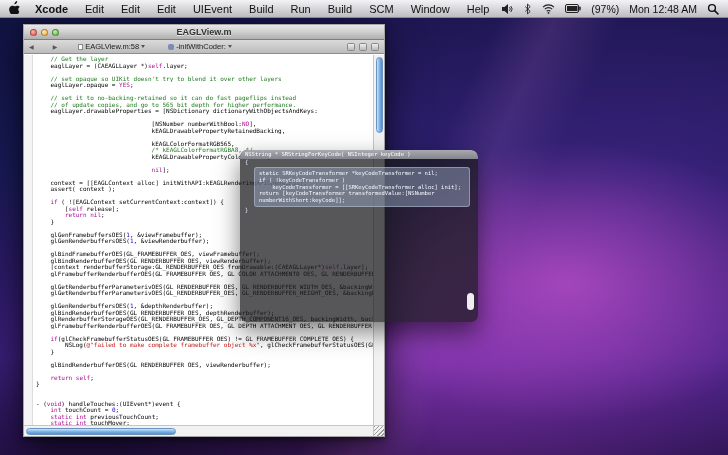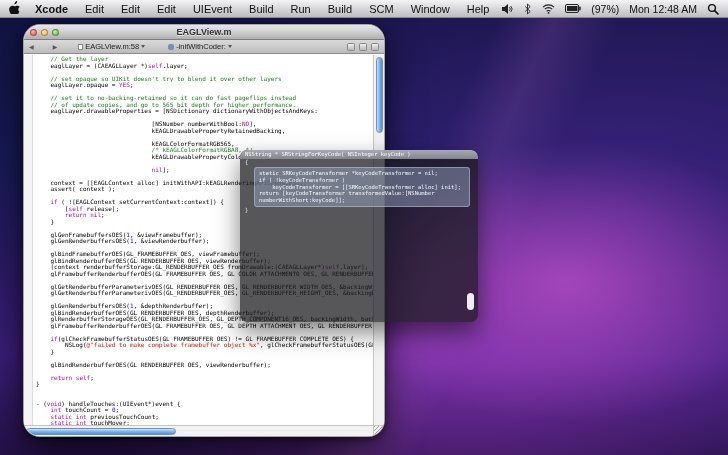--- a/index.html
+++ b/index.html
@@ -18,21 +18,21 @@
     padding:0 9px;background:linear-gradient(180deg,rgba(252,252,252,.96),rgba(203,203,203,.92));
     border-bottom:1px solid rgba(55,55,55,.55);font-size:11px;color:#111;z-index:50;}
   .apple{display:flex;align-items:center;margin-right:15px;}
   .menu-items{display:flex;gap:17px;align-items:center;}
   .menu-item{white-space:nowrap;}
   .app-name{font-weight:bold;}
   .menu-status{margin-left:auto;display:flex;align-items:center;gap:10px;font-size:10.5px;color:#111;}
   .st{display:flex;align-items:center;}
 
   
-  .window{position:absolute;left:23px;top:24px;width:362px;height:413px;border-radius:17px;background:#fff;
+  .window{position:absolute;left:23px;top:24px;width:362px;height:413px;border-radius:0;background:#fff;
     box-shadow:0 16px 36px rgba(0,0,0,.65),0 2px 6px rgba(0,0,0,.5);border:1px solid rgba(0,0,0,.35);
     overflow:hidden;z-index:10;}
   .titlebar{position:relative;height:15px;background:linear-gradient(180deg,#e7e7e7,#cfcfcf 50%,#afafaf);
     border-bottom:1px solid #7e7e7e;display:flex;align-items:center;}
   .lights{position:absolute;left:6px;top:0;bottom:0;display:flex;align-items:center;gap:4px;}
   .light{width:7px;height:7px;border-radius:50%;border:0.5px solid rgba(0,0,0,.35);}
   .red{background:radial-gradient(circle at 35% 30%,#ffb0a8,#ee5148);}
   .yellow{background:radial-gradient(circle at 35% 30%,#ffe9a8,#f5b13c);}
   .green{background:radial-gradient(circle at 35% 30%,#c5f0b0,#53b934);}
   .title{flex:1;text-align:center;font-size:9px;font-weight:bold;color:#333;text-shadow:0 1px 0 rgba(255,255,255,.6);}

